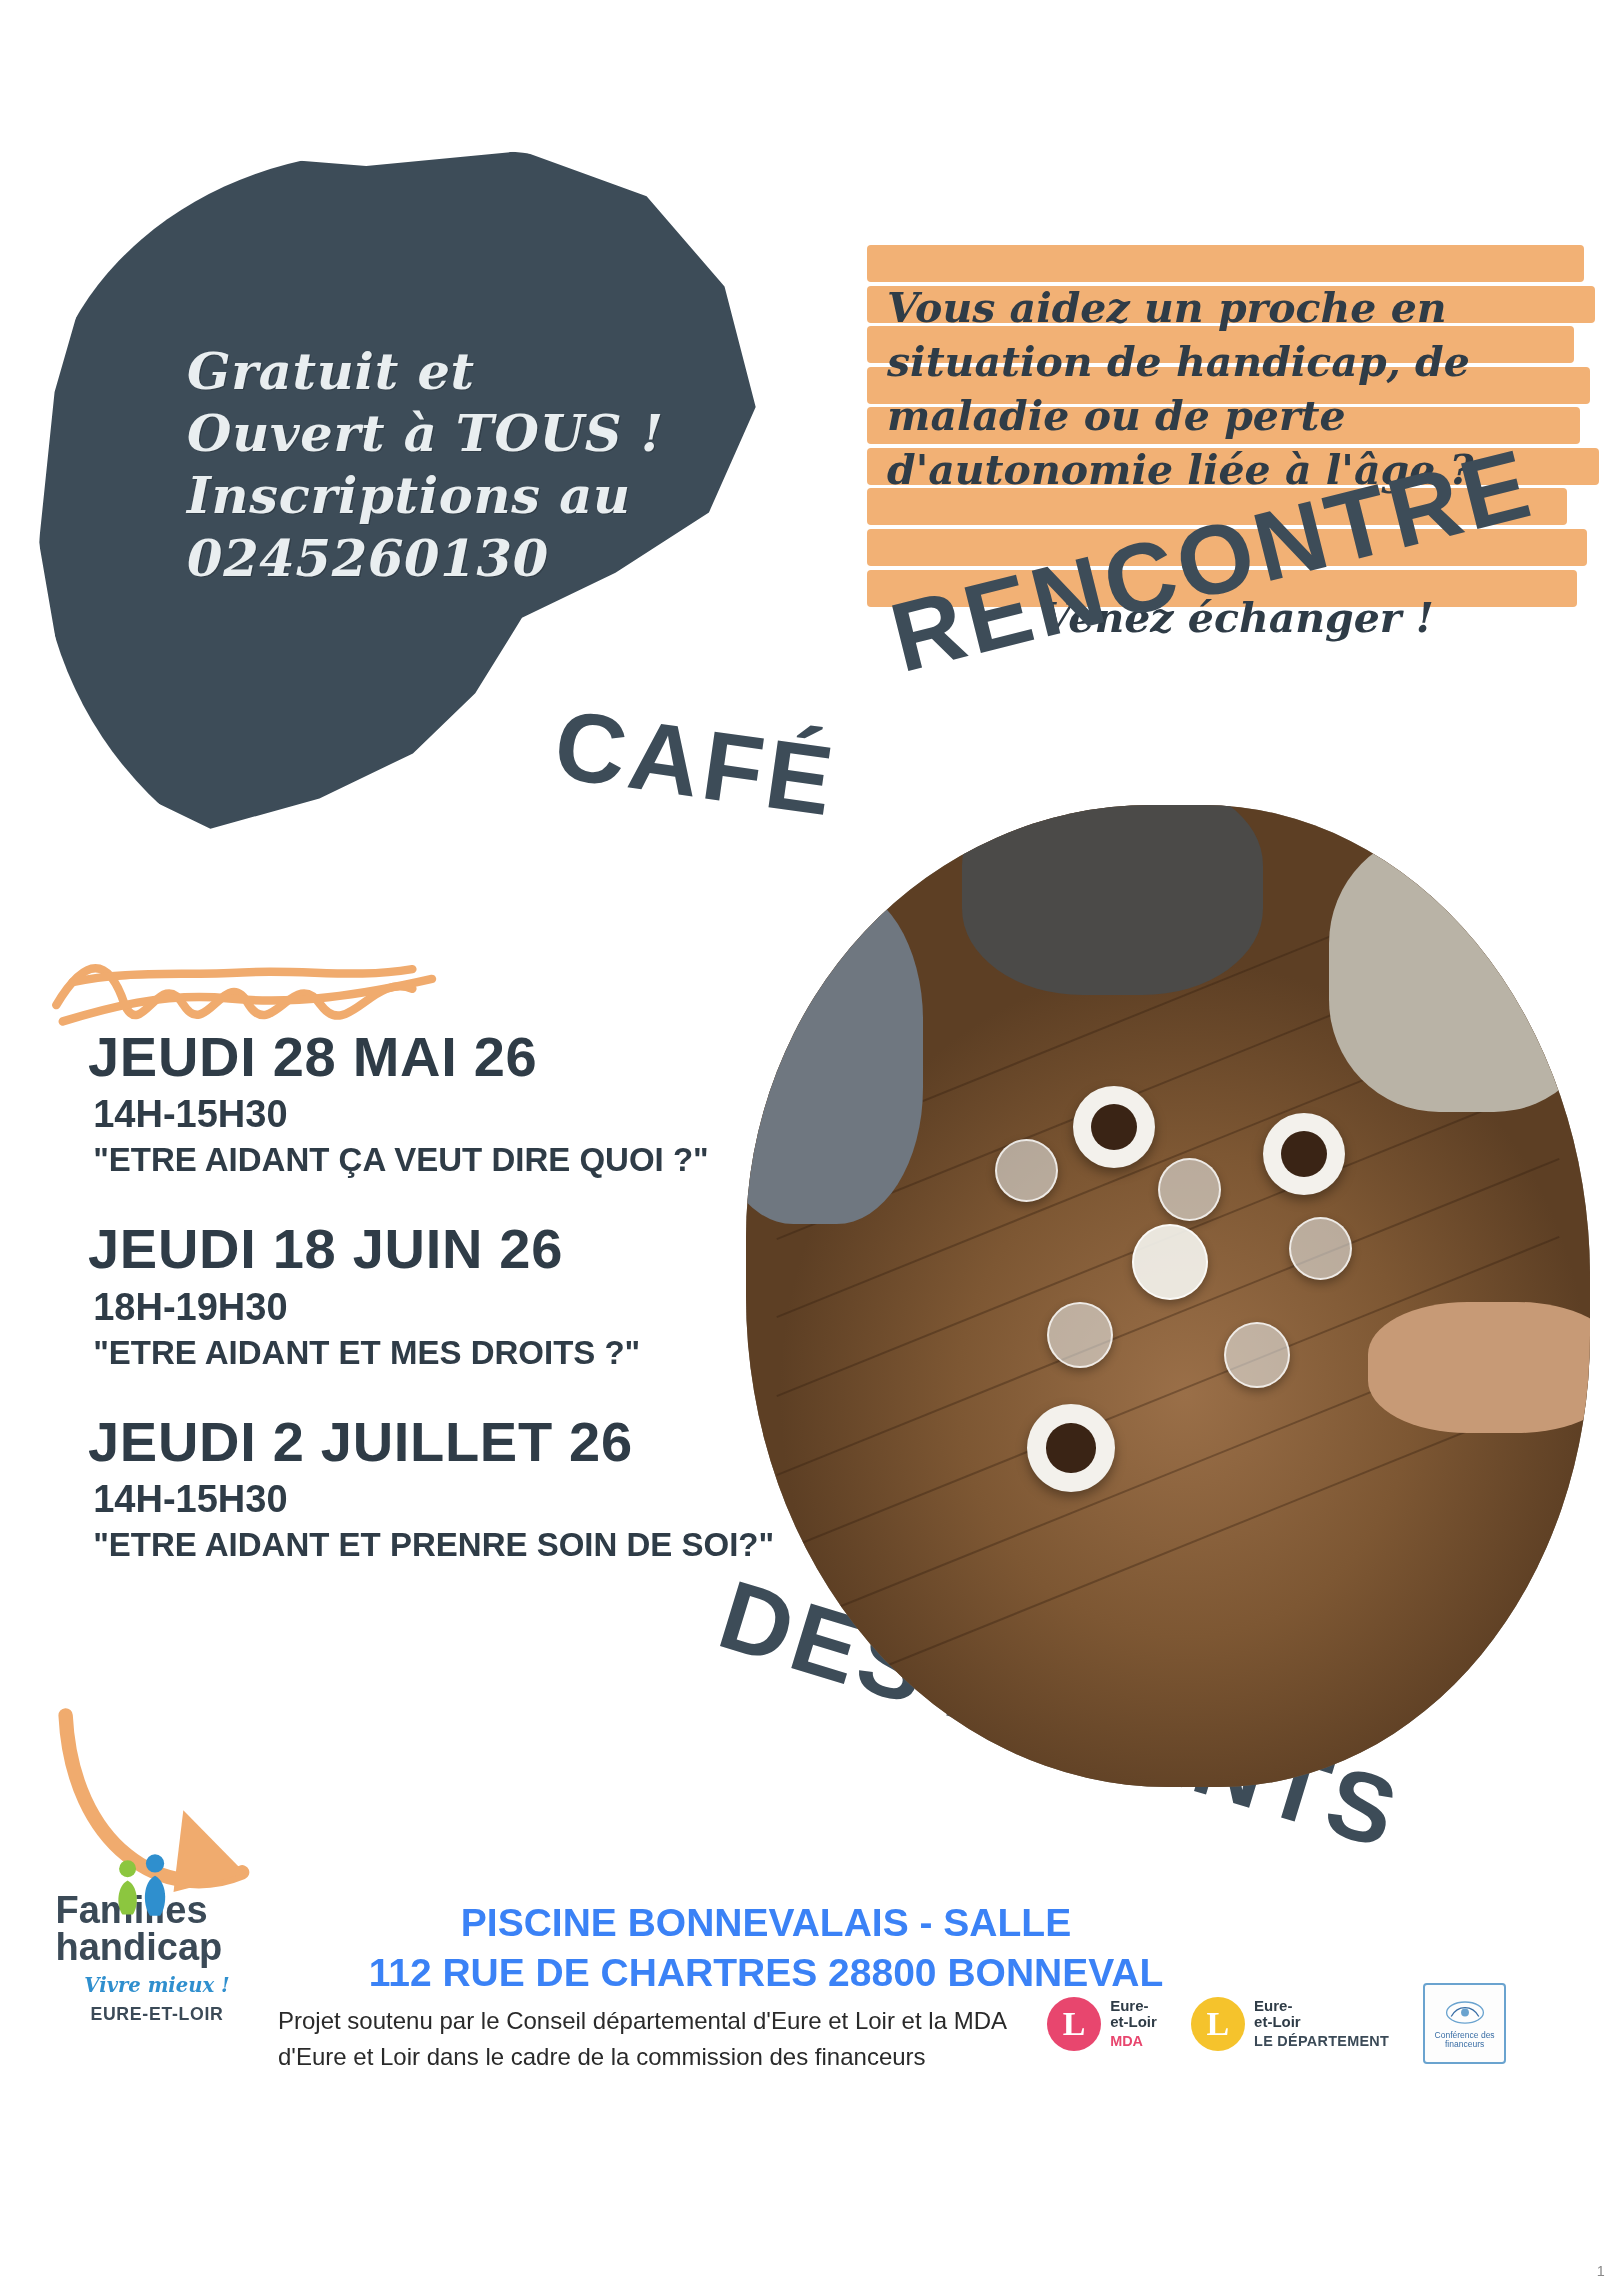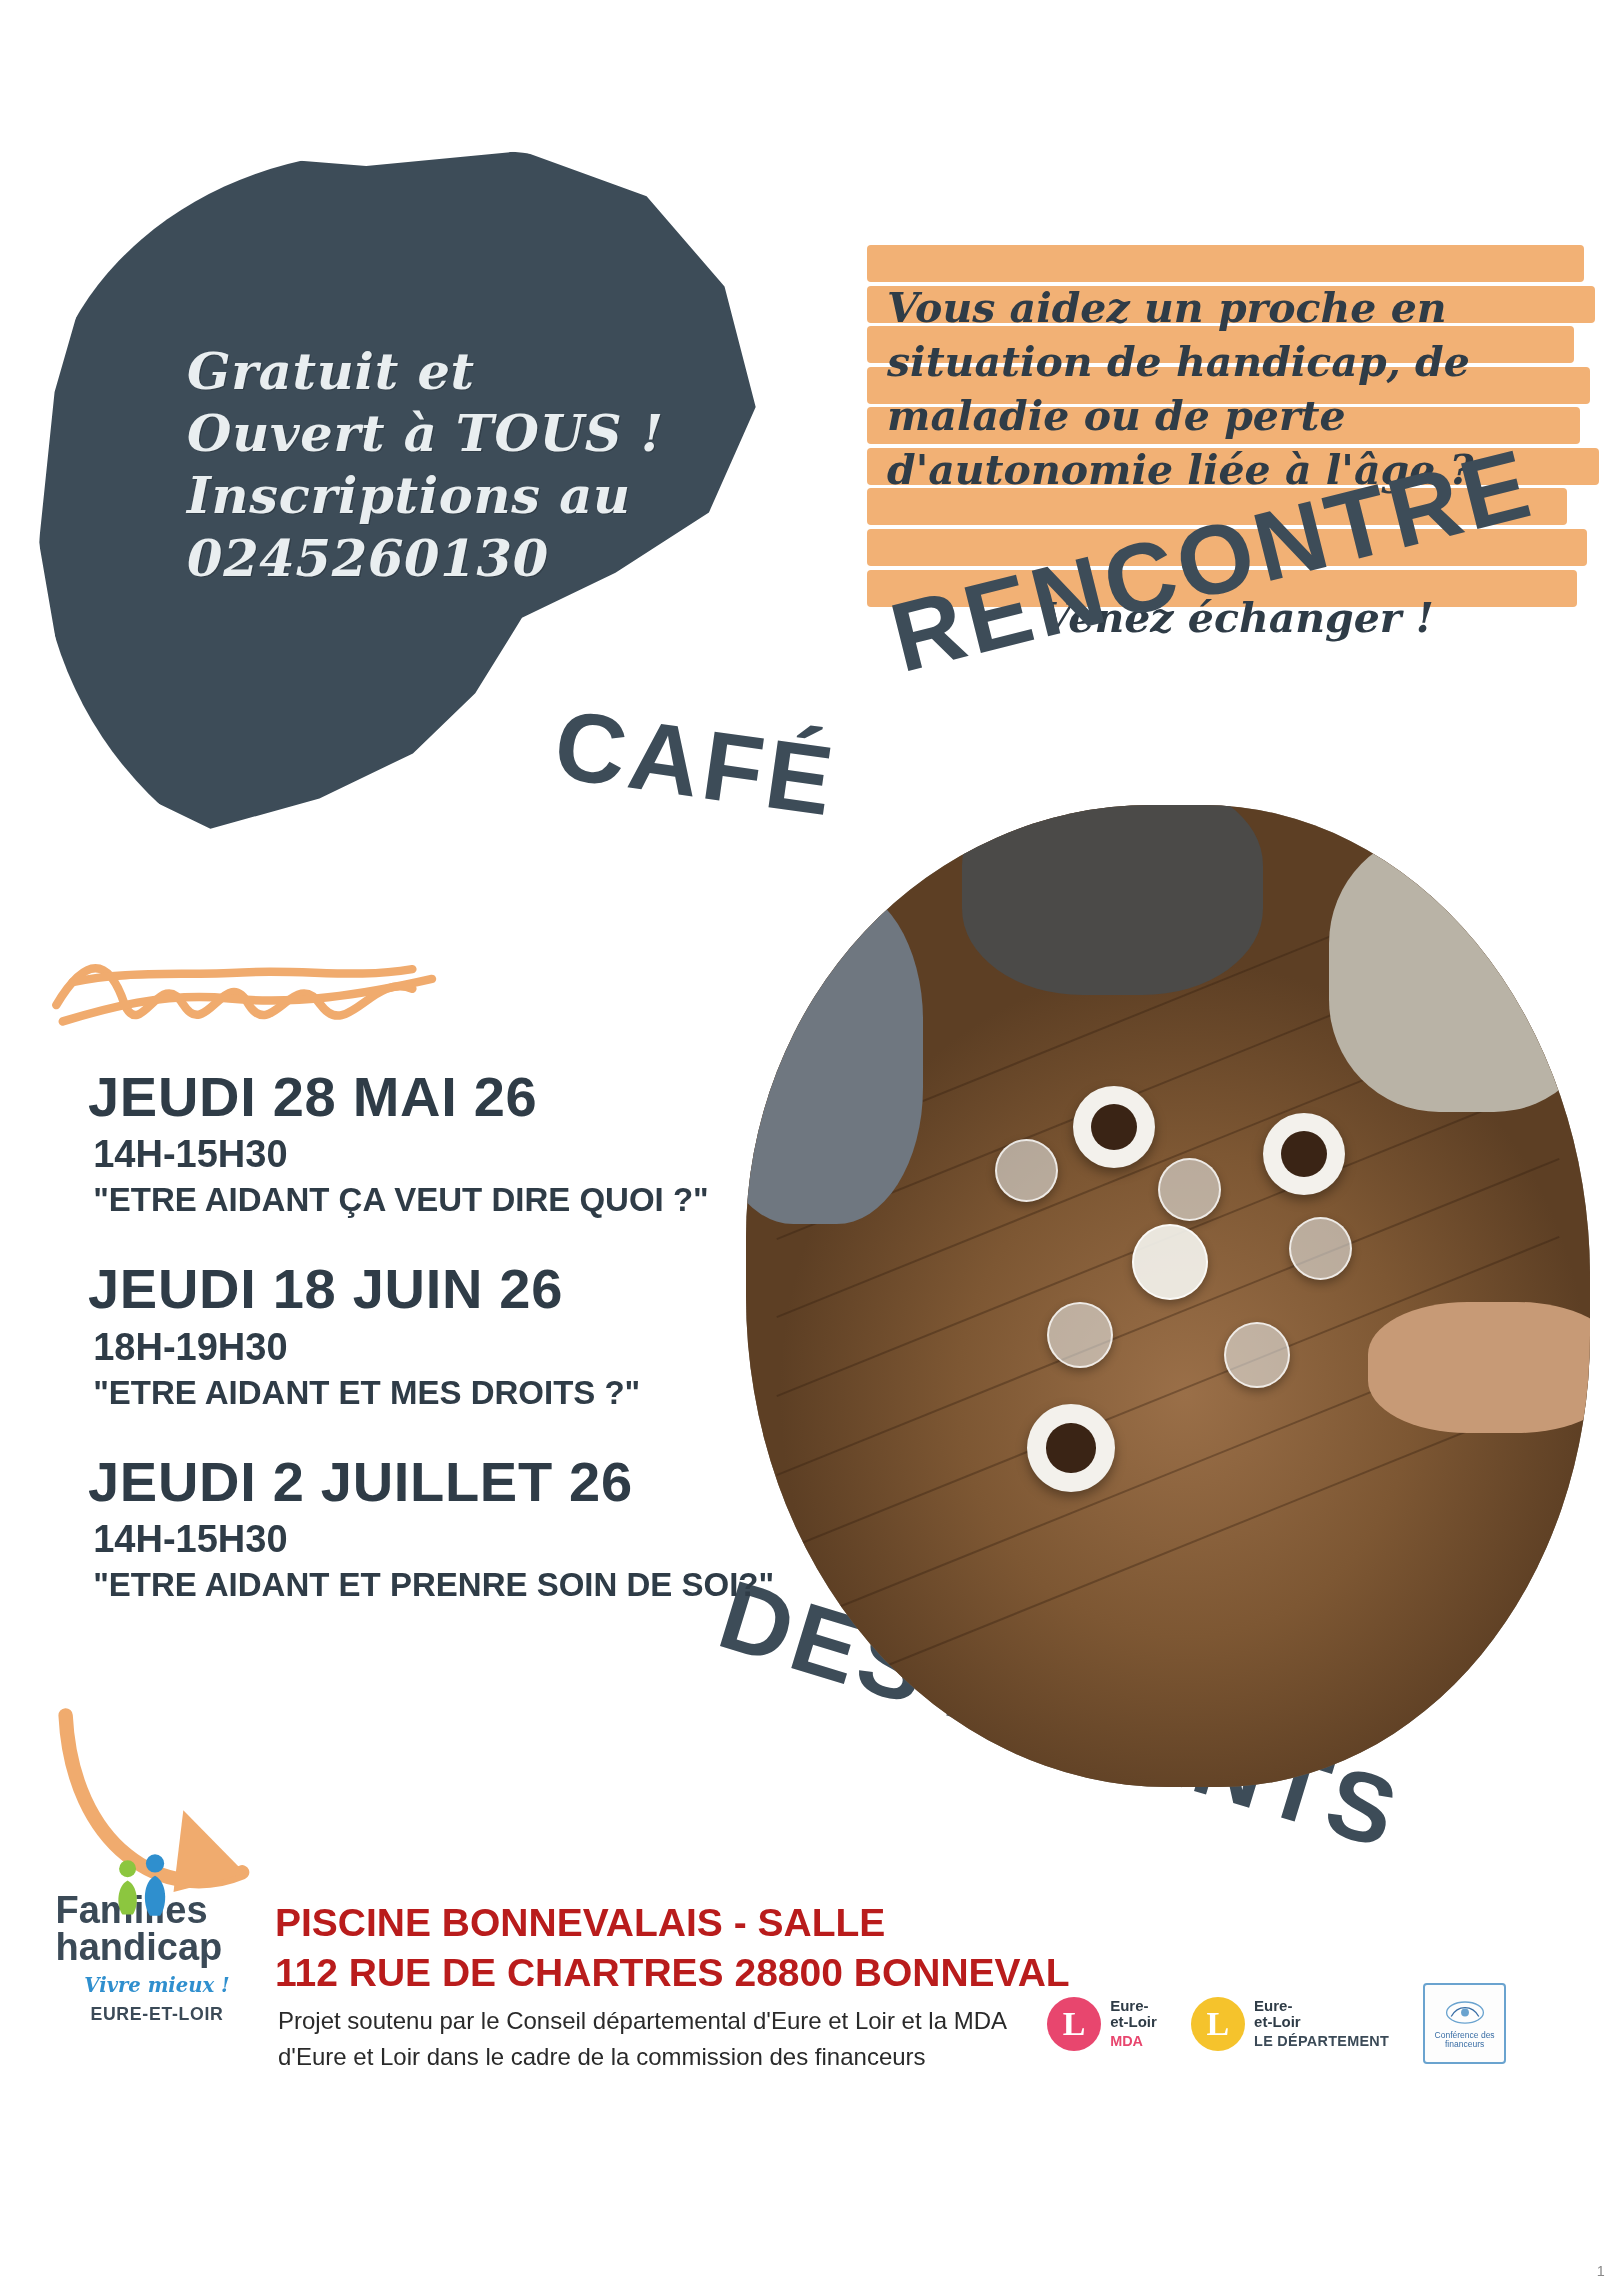--- a/index.html
+++ b/index.html
@@ -190,21 +190,20 @@
     height: 98px;
   }
 
   
   .dates {
     position: absolute;
     left: 88px;
     top: 1028px;
     width: 733px;
     color: #2f3c47;
-    margin-top: 40px;
   }
   .date-group { margin-bottom: 41px; }
   .date-title {
     font-family: "Liberation Sans", sans-serif;
     font-weight: bold;
     font-size: 56px;
     letter-spacing: 0.7px;
     line-height: 1.05;
   }
   .date-time {
@@ -264,26 +263,27 @@
     letter-spacing: 0.7px;
     margin-top: 6.5px;
   }
 
   
   .address {
     position: absolute;
     left: 275px;
     top: 1898px;
     width: 982px;
-    color: #b91c1c;
+    color: #3b82f6;
     font-family: "Liberation Sans", sans-serif;
     font-weight: bold;
     font-size: 39px;
     line-height: 1.28;
     white-space: pre-line;
+    text-align: center;
   }
   .support-text {
     position: absolute;
     left: 278px;
     top: 2003px;
     width: 759px;
     color: #2a2a2a;
     font-family: "Liberation Sans", sans-serif;
     font-size: 24px;
     line-height: 1.5;

